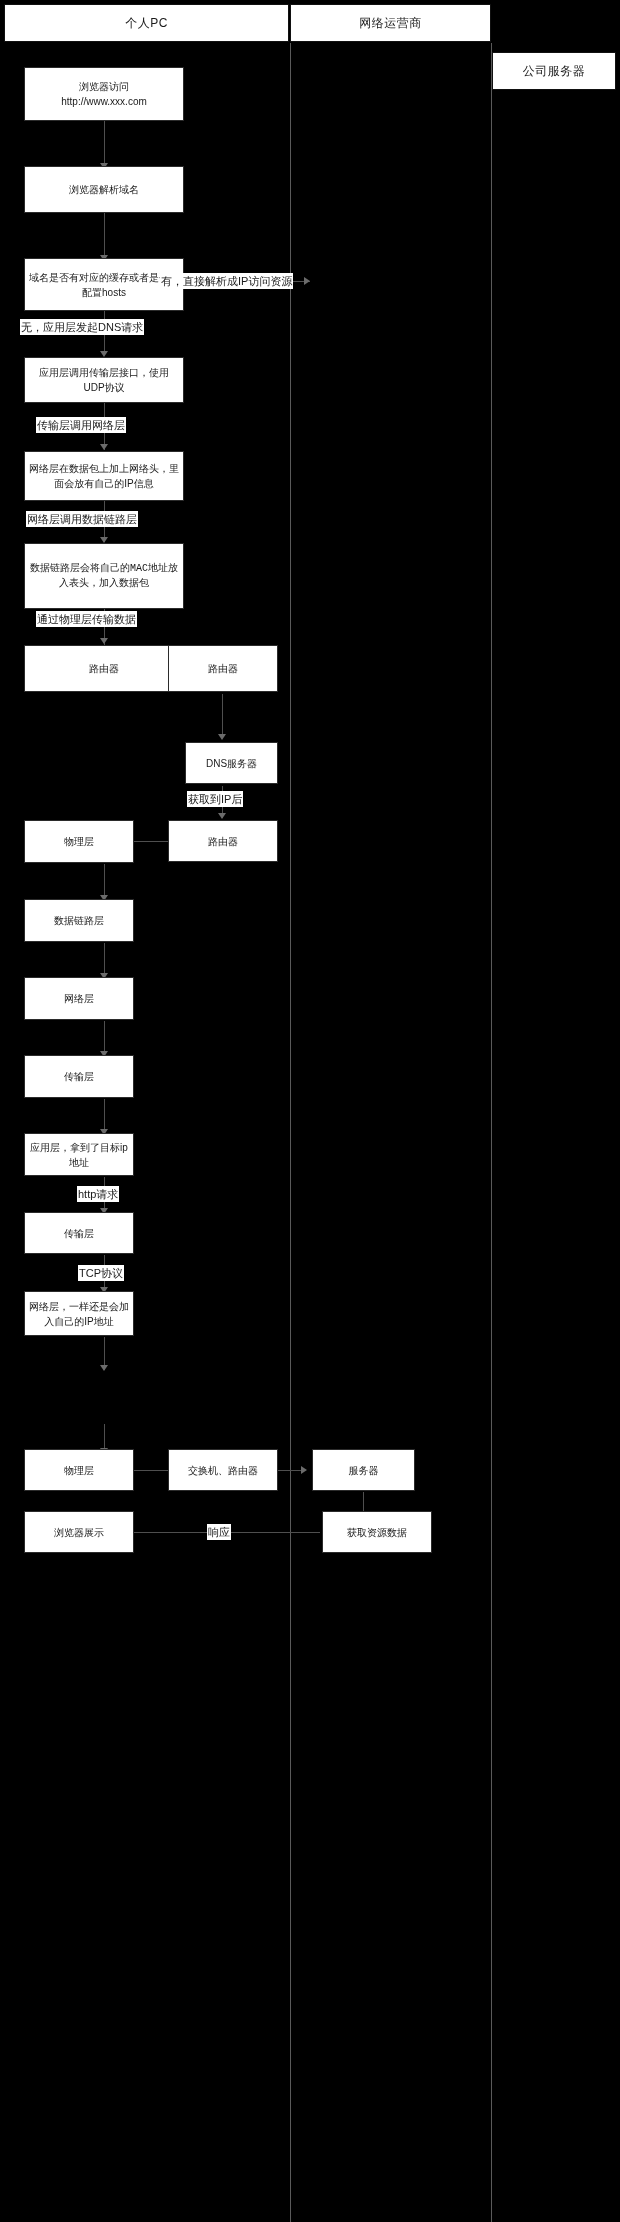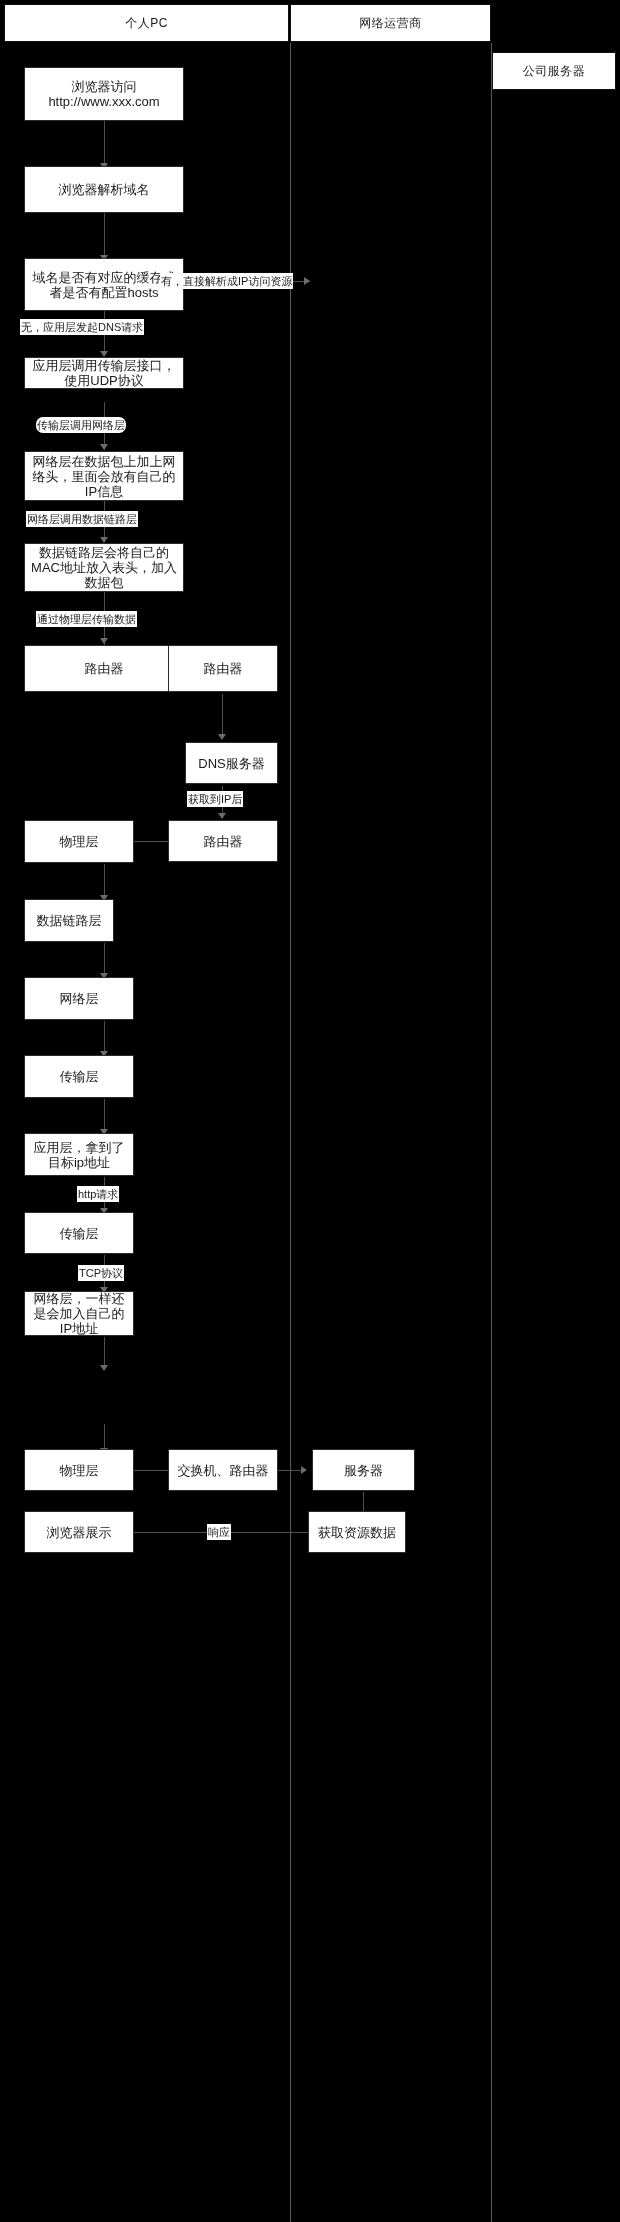--- a/index.html
+++ b/index.html
@@ -39,21 +39,21 @@
   
   .node {
     position: absolute;
     background: #ffffff;
     border: 1px solid #2b2b2b;
     box-sizing: border-box;
     display: flex;
     align-items: center;
     justify-content: center;
     text-align: center;
-    font-size: 13px;
+    font-size: 10px;
     line-height: 15px;
     color: #1a1a1a;
     padding: 2px 4px;
   }
   
   .edge-label {
     position: absolute;
     background: #ffffff;
     color: #1a1a1a;
     font-size: 11px;
@@ -196,29 +196,29 @@
 
   <div class="node" style="left:24px; top:166px; width:160px; height:47px;">
     <span>浏览器解析域名</span>
   </div>
 
   <div class="node" style="left:24px; top:258px; width:160px; height:53px;">
     <span>域名是否有对应的缓存或者是否有配置hosts</span>
   </div>
 
 
-  <div class="node" style="left:24px; top:357px; width:160px; height:32px;">
+  <div class="node" style="left:24px; top:357px; width:160px; height:46px;">
     <span>应用层调用传输层接口，使用UDP协议</span>
   </div>
 
   <div class="node" style="left:24px; top:451px; width:160px; height:50px;">
     <span>网络层在数据包上加上网络头，里面会放有自己的IP信息</span>
   </div>
 
-  <div class="node" style="left:24px; top:543px; width:160px; height:49px;">
+  <div class="node" style="left:24px; top:543px; width:160px; height:66px;font-family:Liberation Mono, monospace;">
     <span>数据链路层会将自己的MAC地址放入表头，加入数据包</span>
   </div>
 
   <div class="node" style="left:24px; top:645px; width:160px; height:47px;">
     <span>路由器</span>
   </div>
 
   <div class="node" style="left:168px; top:645px; width:110px; height:47px;">
     <span>路由器</span>
   </div>
@@ -228,21 +228,21 @@
   </div>
 
   <div class="node" style="left:168px; top:820px; width:110px; height:42px;">
     <span>路由器</span>
   </div>
 
   <div class="node" style="left:24px; top:820px; width:110px; height:43px;">
     <span>物理层</span>
   </div>
 
-  <div class="node" style="left:24px; top:899px; width:90px; height:43px;">
+  <div class="node" style="left:24px; top:899px; width:110px; height:43px;">
     <span>数据链路层</span>
   </div>
 
   <div class="node" style="left:24px; top:977px; width:110px; height:43px;">
     <span>网络层</span>
   </div>
 
   <div class="node" style="left:24px; top:1055px; width:110px; height:43px;">
     <span>传输层</span>
   </div>
@@ -269,33 +269,33 @@
   </div>
 
   <div class="node" style="left:312px; top:1449px; width:103px; height:42px;">
     <span>服务器</span>
   </div>
 
   <div class="node" style="left:24px; top:1511px; width:110px; height:42px;">
     <span>浏览器展示</span>
   </div>
 
-  <div class="node" style="left:308px; top:1511px; width:98px; height:42px;">
+  <div class="node" style="left:322px; top:1511px; width:110px; height:42px;">
     <span>获取资源数据</span>
   </div>
 
   <div class="edge-label" style="left:160px; top:273px;">
     <span>有，直接解析成IP访问资源</span>
   </div>
 
   <div class="edge-label" style="left:20px; top:319px;">
     <span>无，应用层发起DNS请求</span>
   </div>
 
-  <div class="edge-label" style="left:36px; top:417px;border-radius:7px;">
+  <div class="edge-label" style="left:36px; top:417px;">
     <span>传输层调用网络层</span>
   </div>
 
   <div class="edge-label" style="left:26px; top:511px;">
     <span>网络层调用数据链路层</span>
   </div>
 
   <div class="edge-label" style="left:36px; top:611px;">
     <span>通过物理层传输数据</span>
   </div>

